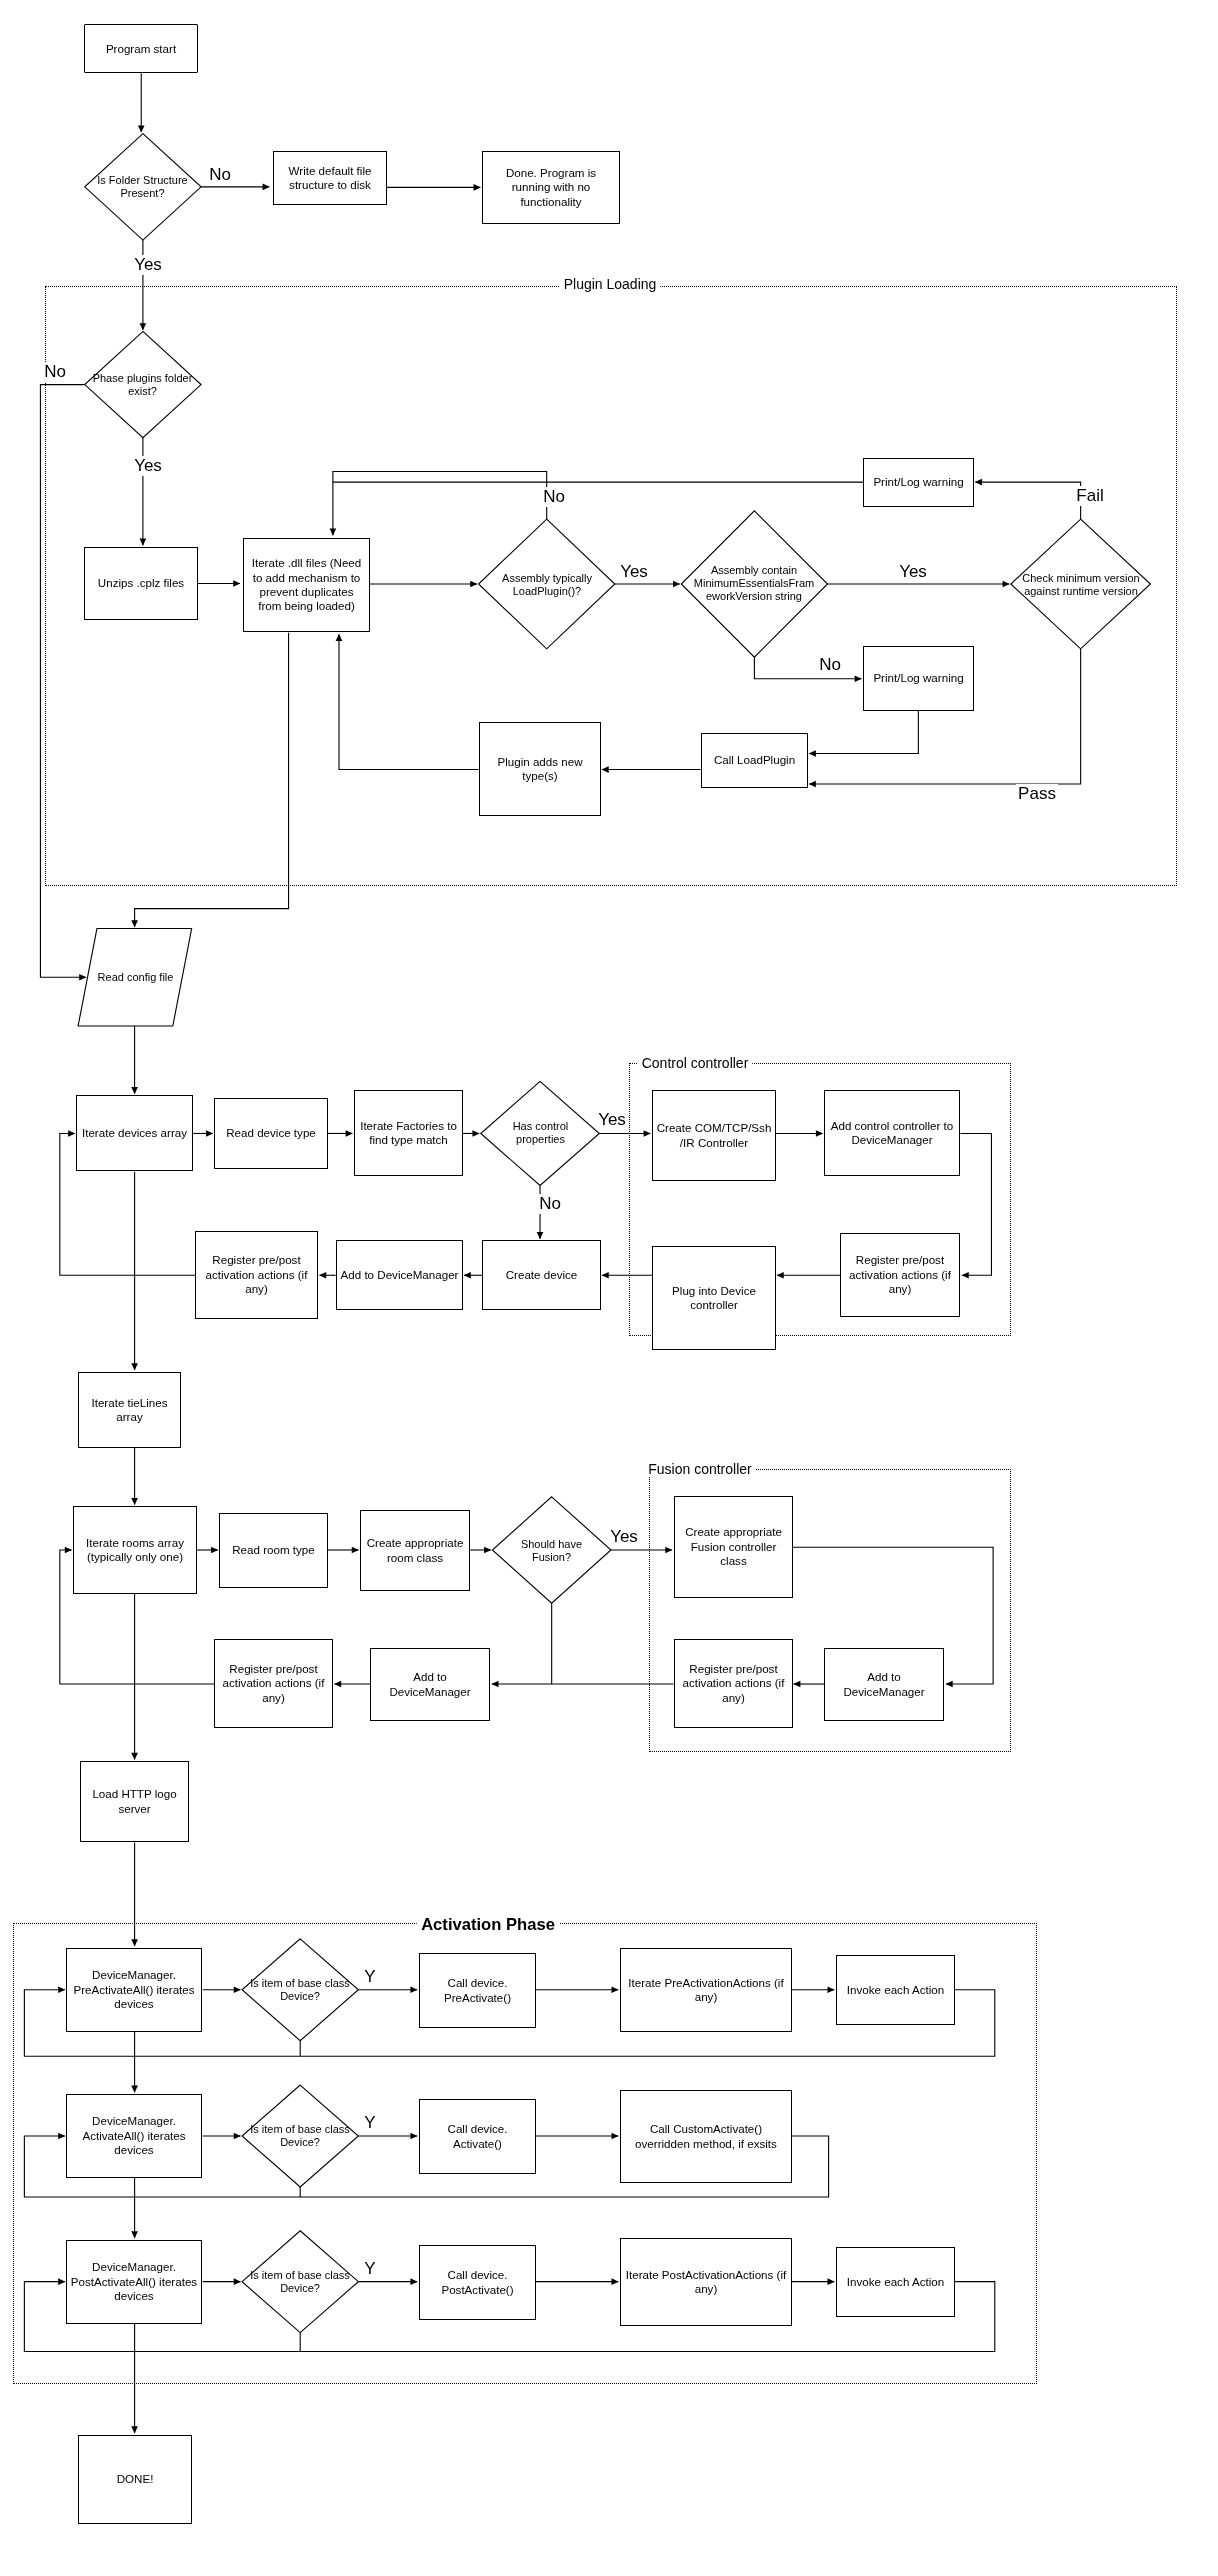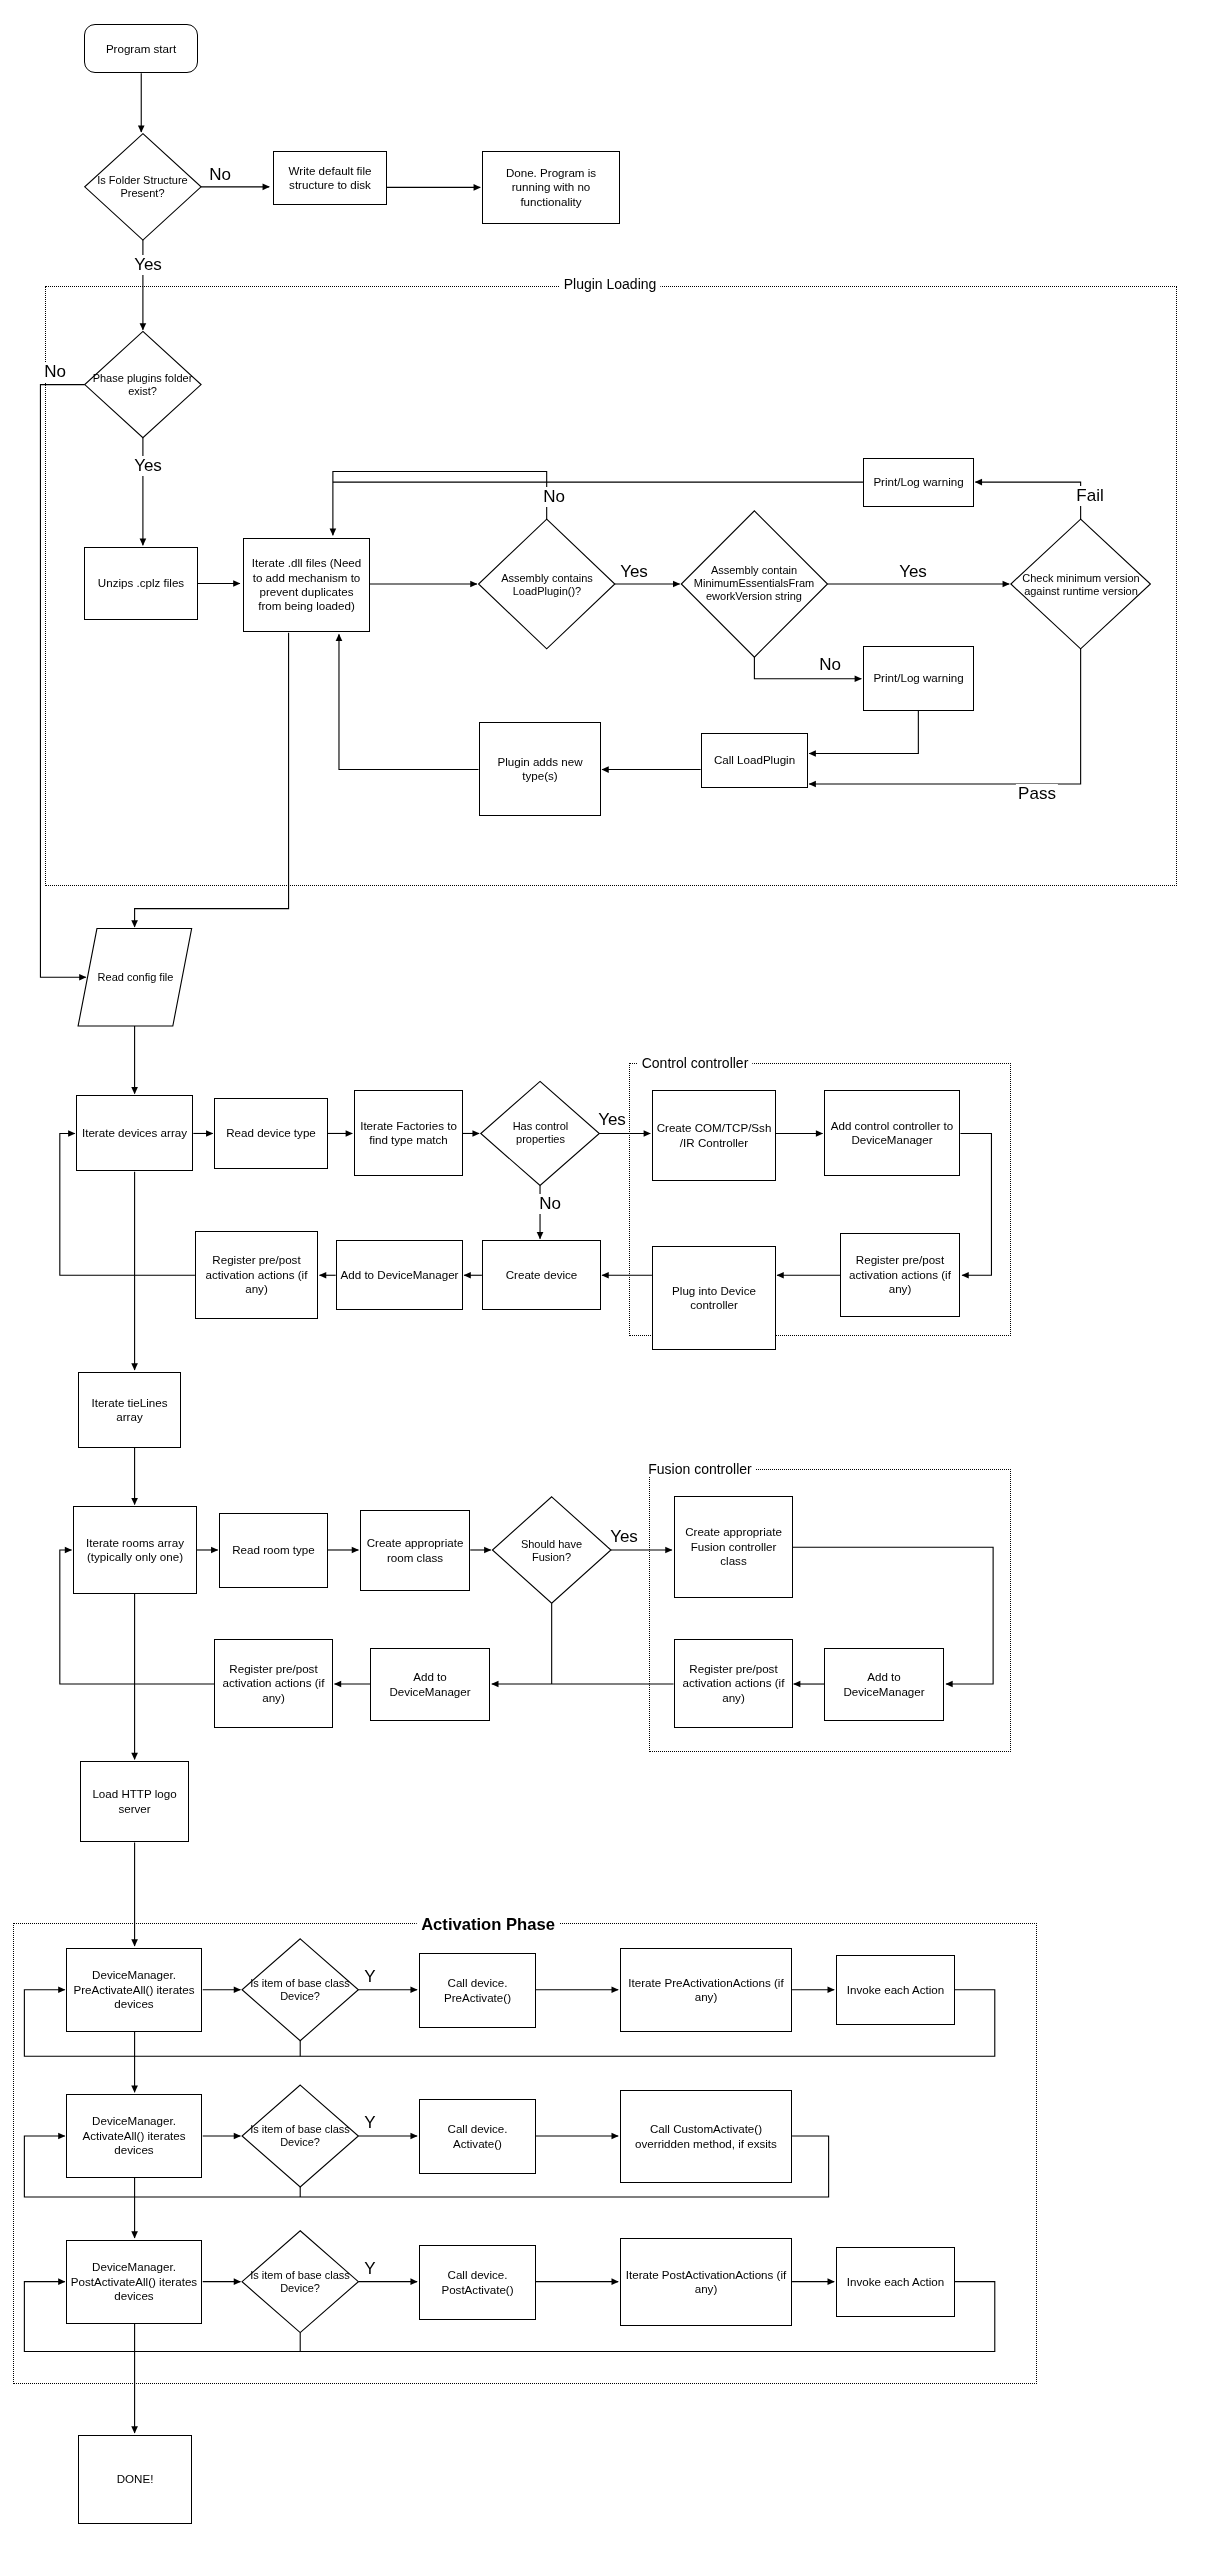--- a/index.html
+++ b/index.html
@@ -3,21 +3,21 @@
 <meta charset="utf-8">
 <style>
   html,body{margin:0;padding:0;background:#fff;}
   .stage{position:relative;width:1218px;height:2576px;background:#ffffff;
          font-family:"Liberation Sans",sans-serif;color:#000;overflow:hidden;}
   .group{position:absolute;border:1.1px dotted #000;background:transparent;z-index:0;}
   svg.wires{position:absolute;left:0;top:0;z-index:1;}
   .node{position:absolute;background:#fff;border:1.1px solid #000;display:flex;align-items:center;
         justify-content:center;text-align:center;font-size:11.6px;line-height:1.25;
         padding:3.3px;box-sizing:border-box;z-index:2;}
-  .rounded{border-radius:11px;}
+  .rounded{border-radius:1px;}
   .dtext{position:absolute;display:flex;align-items:center;justify-content:center;text-align:center;
          font-size:11px;line-height:1.18;overflow-wrap:anywhere;z-index:3;box-sizing:border-box;}
   .elabel{position:absolute;transform:translate(-50%,-50%);background:#fff;font-size:17px;
           padding:0 2.2px;z-index:3;white-space:nowrap;}
   .clabel{position:absolute;transform:translate(-50%,-50%);background:#fff;font-size:14px;
           padding:0 4.4px;z-index:3;white-space:nowrap;}
   .clabel.big{font-weight:bold;font-size:16.6px;}
 </style>
 </head>
 <body>
@@ -160,21 +160,21 @@
   <div class="node" style="left:419px;top:2099px;width:117px;height:75px">Call device. Activate()</div>
   <div class="node" style="left:620px;top:2090px;width:172px;height:93px">Call CustomActivate() overridden method, if exsits</div>
   <div class="node" style="left:66px;top:2240px;width:136px;height:84px">DeviceManager. PostActivateAll() iterates devices</div>
   <div class="node" style="left:419px;top:2245px;width:117px;height:75px">Call device. PostActivate()</div>
   <div class="node" style="left:620px;top:2238px;width:172px;height:88px">Iterate PostActivationActions (if any)</div>
   <div class="node" style="left:836px;top:2247px;width:119px;height:70px">Invoke each Action</div>
   <div class="node" style="left:78px;top:2435px;width:114px;height:89px">DONE!</div>
 
   <div class="dtext" style="left:91px;top:141px;width:103px;height:91px">Is Folder Structure Present?</div>
   <div class="dtext" style="left:91px;top:339px;width:103px;height:91px">Phase plugins folder exist?</div>
-  <div class="dtext" style="left:490px;top:535px;width:114px;height:99px">Assembly contains LoadPlugin()?</div>
+  <div class="dtext" style="left:490px;top:535px;width:114px;height:99px">Assembly typically LoadPlugin()?</div>
   <div class="dtext" style="left:691px;top:525px;width:126px;height:117px">Assembly contain MinimumEssentialsFrameworkVersion string</div>
   <div class="dtext" style="left:1021px;top:535px;width:120px;height:99px">Check minimum version against runtime version</div>
   <div class="dtext" style="left:490px;top:1090px;width:101px;height:86px">Has control properties</div>
   <div class="dtext" style="left:501px;top:1506px;width:101px;height:89px">Should have Fusion?</div>
   <div class="dtext" style="left:250px;top:1947px;width:100px;height:86px">Is item of base class Device?</div>
   <div class="dtext" style="left:250px;top:2093px;width:100px;height:86px">Is item of base class Device?</div>
   <div class="dtext" style="left:250px;top:2239px;width:100px;height:86px">Is item of base class Device?</div>
 
   <div class="dtext" style="left:91px;top:936px;width:89px;height:82px">Read config file</div>
 

